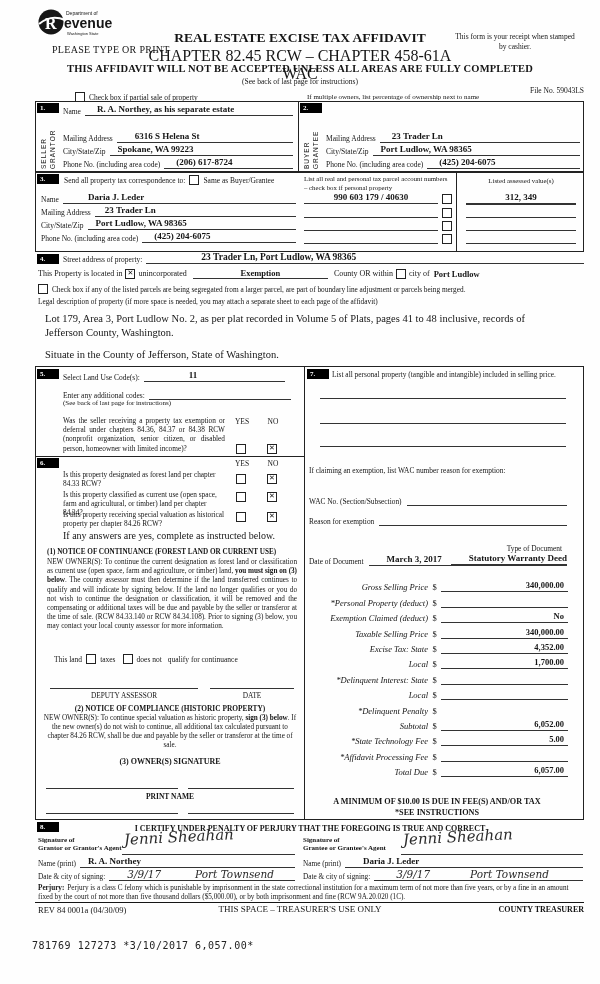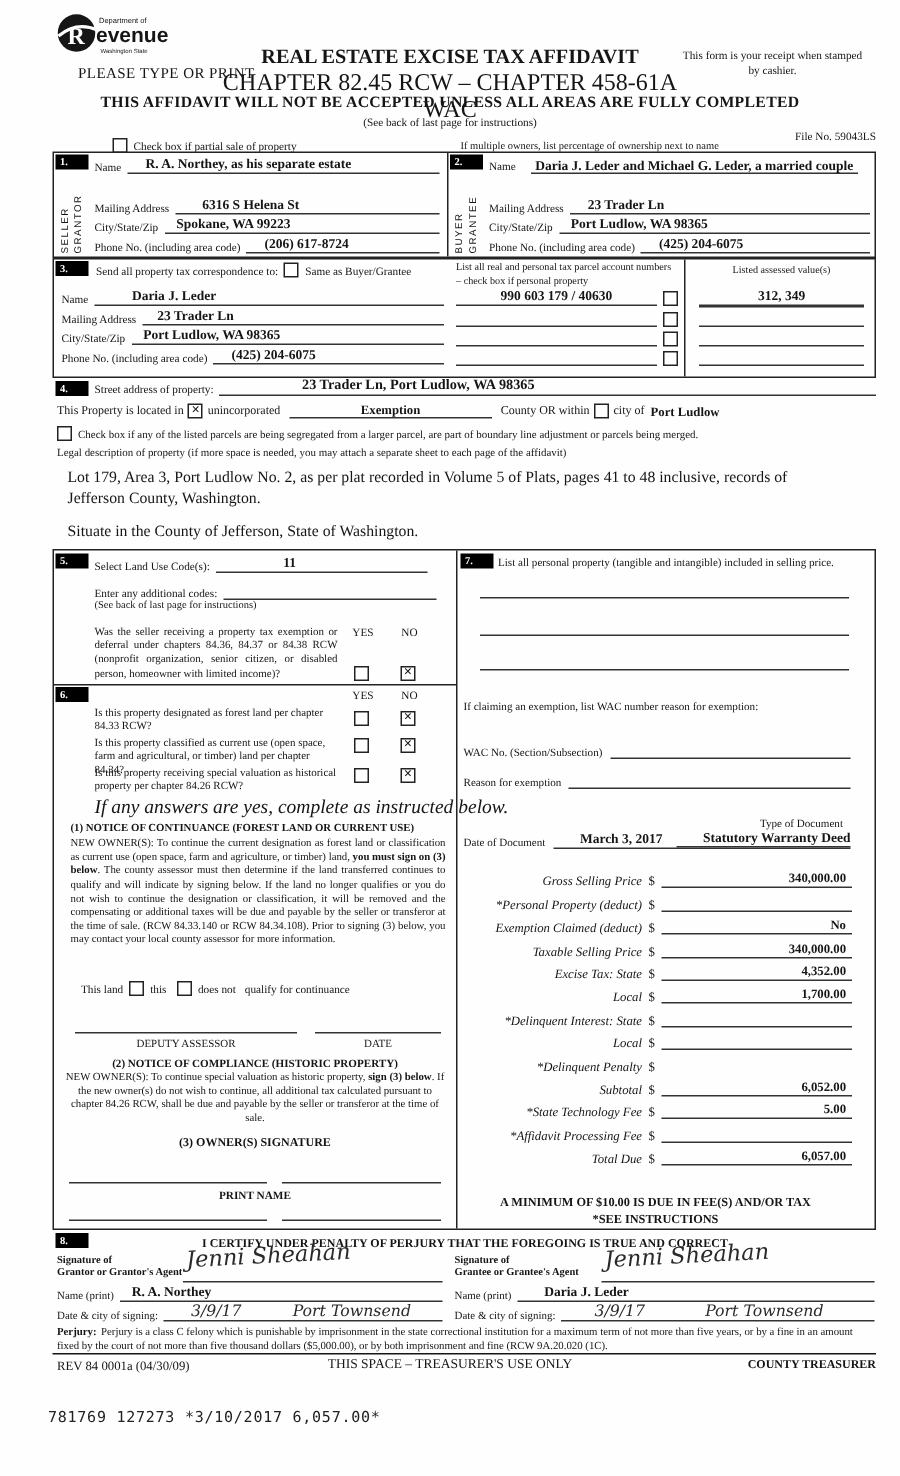--- a/index.html
+++ b/index.html
@@ -80,24 +80,20 @@
     <div class="a fr" style="left:27px;top:55px;width:230px;">
       <span class="lb">Phone No. (including area code)</span>
       <span class="fill" style="padding-left:12px;">(206) 617-8724</span>
     </div>
 
     <div class="nb" style="left:264px;top:1px;">2.</div>
     <div class="a" style="left:266px;top:13px;height:54px;display:flex;">
       <span class="vt">BUYER</span>
       <span class="vt">GRANTEE</span>
     </div>
-    <div class="a" style="left:290px;top:2px;width:254px;font-size:7.5px;line-height:12px;">
-      <span>Name</span>
-      <span class="nameu" style="margin-left:8px;">Daria J. Leder and Michael G. Leder, a married couple</span>
-    </div>
     <div class="a fr" style="left:290px;top:29px;width:254px;">
       <span class="lb">Mailing Address</span>
       <span class="fill" style="padding-left:12px;">23 Trader Ln</span>
     </div>
     <div class="a fr" style="left:290px;top:42px;width:254px;">
       <span class="lb">City/State/Zip</span>
       <span class="fill" style="padding-left:8px;">Port Ludlow, WA 98365</span>
     </div>
     <div class="a fr" style="left:290px;top:55px;width:254px;">
       <span class="lb">Phone No. (including area code)</span>
@@ -205,29 +201,29 @@
     <div class="a c" style="left:226px;top:92px;width:22px;font-size:7.5px;">NO</div>
     <div class="a" style="left:27px;top:103px;width:162px;font-size:7.3px;line-height:9.2px;">Is this property designated as forest land per chapter 84.33 RCW?</div>
     <span class="cb a" style="left:200px;top:107px;"></span>
     <span class="cb a" style="left:231px;top:107px;">✕</span>
     <div class="a" style="left:27px;top:123px;width:162px;font-size:7.3px;line-height:9.2px;">Is this property classified as current use (open space, farm and agricultural, or timber) land per chapter 84.34?</div>
     <span class="cb a" style="left:200px;top:125px;"></span>
     <span class="cb a" style="left:231px;top:125px;">✕</span>
     <div class="a" style="left:27px;top:143px;width:162px;font-size:7.3px;line-height:9.2px;">Is this property receiving special valuation as historical property per chapter 84.26 RCW?</div>
     <span class="cb a" style="left:200px;top:145px;"></span>
     <span class="cb a" style="left:231px;top:145px;">✕</span>
-    <div class="a" style="left:27px;top:163px;font-size:13px;font-style:italic;">If any answers are yes, complete as instructed below.</div>
+    <div class="a" style="left:27px;top:163px;font-size:10px;">If any answers are yes, complete as instructed below.</div>
 
     <div class="a b" style="left:11px;top:181px;width:250px;font-size:7.2px;">(1) NOTICE OF CONTINUANCE (FOREST LAND OR CURRENT USE)</div>
     <div class="a j" style="left:11px;top:191px;width:250px;font-size:7.2px;line-height:9.2px;"><span>NEW OWNER(S): To continue the current designation as forest land or classification as current use (open space, farm and agriculture, or timber) land, </span><span class="b">you must sign on (3) below</span><span>.  The county assessor must then determine if the land transferred continues to qualify and will indicate by signing below. If the land no longer qualifies or you do not wish to continue the designation or classification, it will be removed and the compensating or additional taxes will be due and payable by the seller or transferor at the time of sale.  (RCW 84.33.140 or RCW 84.34.108). Prior to signing (3) below, you may contact your local county assessor for more information.</span></div>
 
     <div class="a fr" style="left:18px;top:287px;align-items:center;font-size:7.5px;">
       <span>This land</span>
       <span class="cb" style="margin:0 4px;"></span>
-      <span>this</span>
+      <span>taxes</span>
       <span class="cb" style="margin:0 4px 0 7px;"></span>
       <span>does not</span>
       <span style="margin-left:6px;">qualify for continuance</span>
     </div>
 
     <div class="a bline" style="left:14px;top:320px;width:148px;"></div>
     <div class="a bline" style="left:174px;top:320px;width:84px;"></div>
     <div class="a c" style="left:14px;top:324px;width:148px;font-size:7.3px;">DEPUTY ASSESSOR</div>
     <div class="a c" style="left:174px;top:324px;width:84px;font-size:7.3px;">DATE</div>
 

